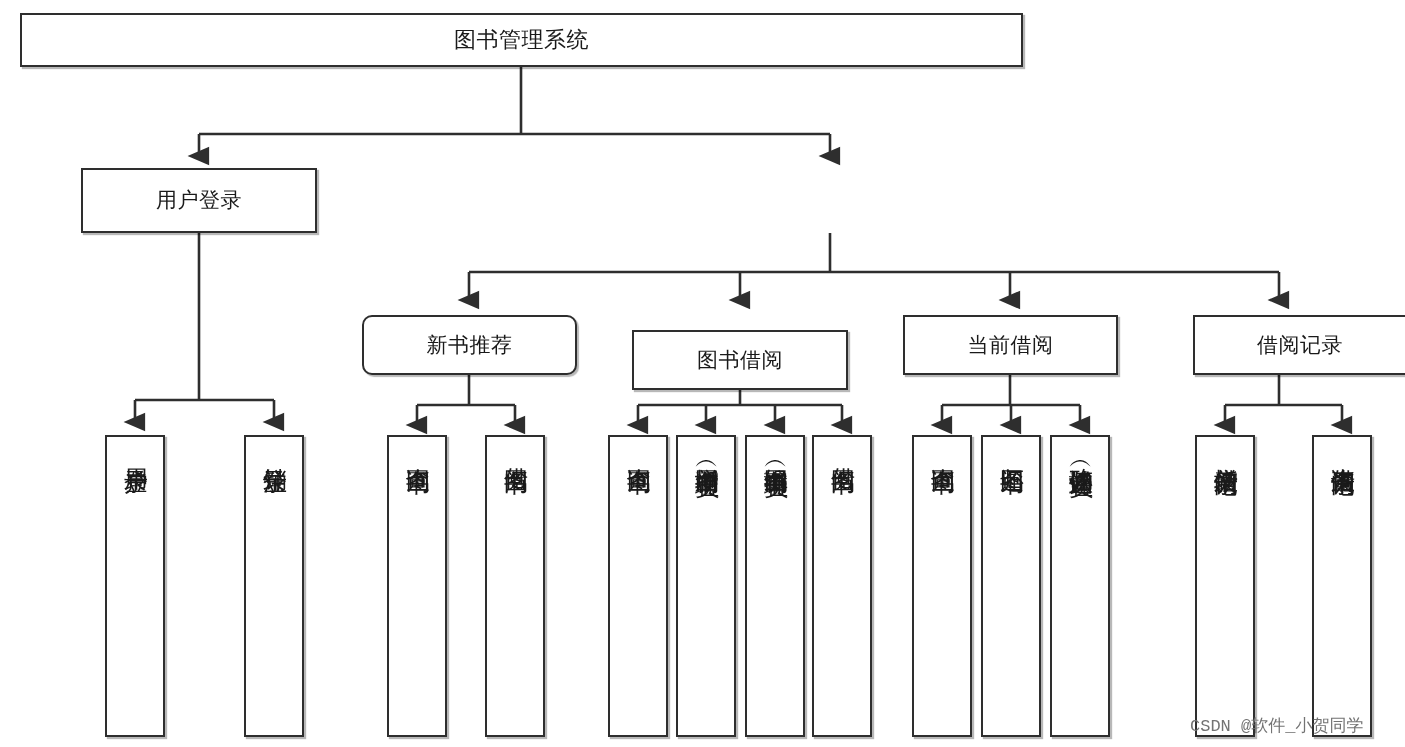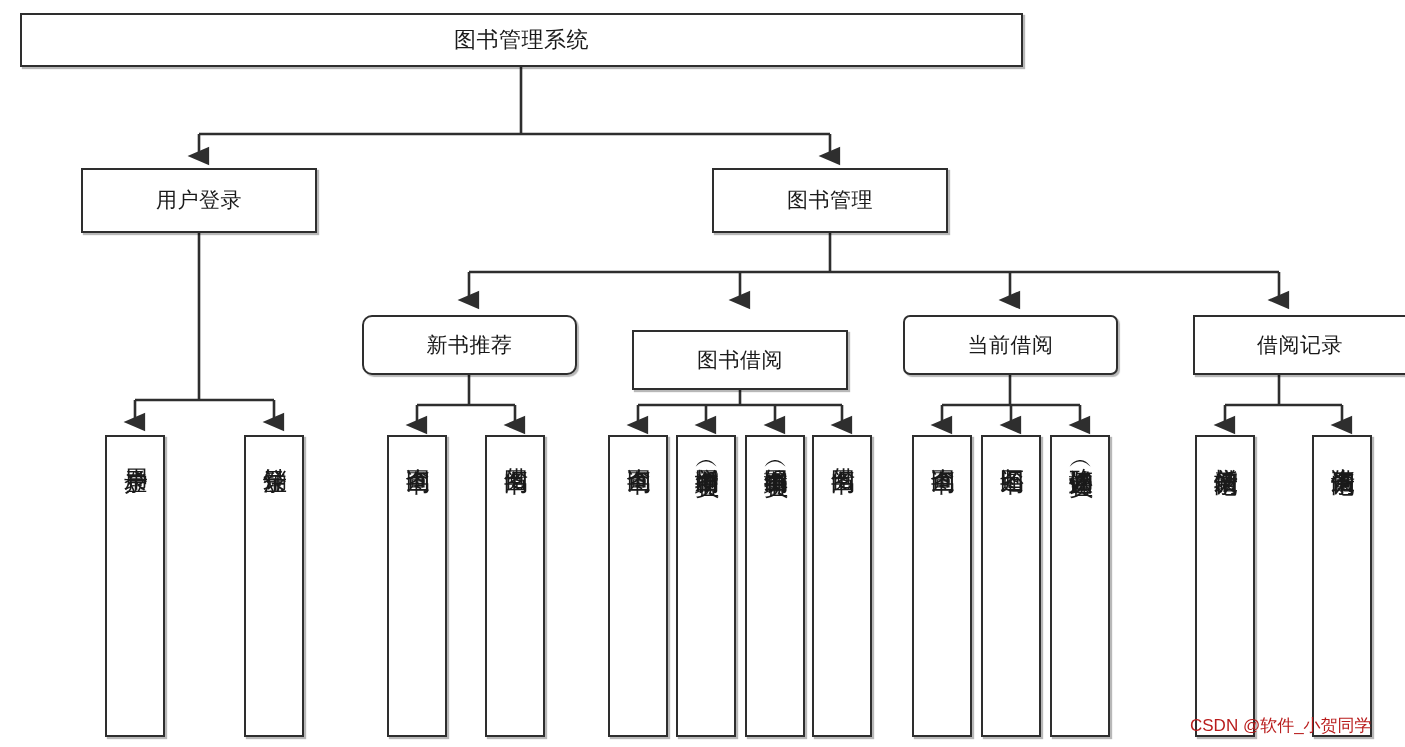--- a/index.html
+++ b/index.html
@@ -51,24 +51,24 @@
     text-orientation:upright;
     white-space:normal;
     font-size:24px;
     line-height:1.08;
     letter-spacing:1px;
     max-height:285px;
   }
   .watermark{
     position:absolute;
     font-size:17px;
-    color:#b91c1c;
+    color:#737373;
     white-space:nowrap;
     z-index:5;
-    font-family:Liberation Sans, sans-serif;
+    font-family:Liberation Mono, monospace;
   }
 </style>
 </head>
 <body>
 
 <div id="canvas">
 
   <svg id="edges" viewBox="0 0 1405 747" width="1405" height="747" xmlns="http://www.w3.org/2000/svg">
     <defs>
       <marker id="arrow" markerWidth="9" markerHeight="9" refX="4.2" refY="4.2" orient="auto" markerUnits="strokeWidth">
@@ -119,31 +119,28 @@
     </g>
   </svg>
 
   <div class="node root" style="left:20px; top:13px; width:1003px; height:54px;">
     <span class="lbl">图书管理系统</span>
   </div>
 
   <div class="node" style="left:81px; top:168px; width:236px; height:65px;">
     <span class="lbl">用户登录</span>
   </div>
-  <div class="node" style="left:712px; top:168px; width:236px; height:65px;">
-    <span class="lbl">图书管理</span>
-  </div>
 
   <div class="node" style="left:362px; top:315px; width:215px; height:60px;border-radius:10px;">
     <span class="lbl">新书推荐</span>
   </div>
   <div class="node" style="left:632px; top:315px; width:216px; height:60px;margin-top:15px;">
     <span class="lbl">图书借阅</span>
   </div>
-  <div class="node" style="left:903px; top:315px; width:215px; height:60px;border-radius:7px;">
+  <div class="node" style="left:903px; top:315px; width:215px; height:60px;">
     <span class="lbl">当前借阅</span>
   </div>
   <div class="node" style="left:1172px; top:315px; width:214px; height:60px;margin-left:21px;">
     <span class="lbl">借阅记录</span>
   </div>
 
   <div class="node leaf" style="left:105px; top:435px; width:60px; height:302px;">
     <span class="lbl">用户登录</span>
   </div>
   <div class="node leaf" style="left:244px; top:435px; width:60px; height:302px;">

